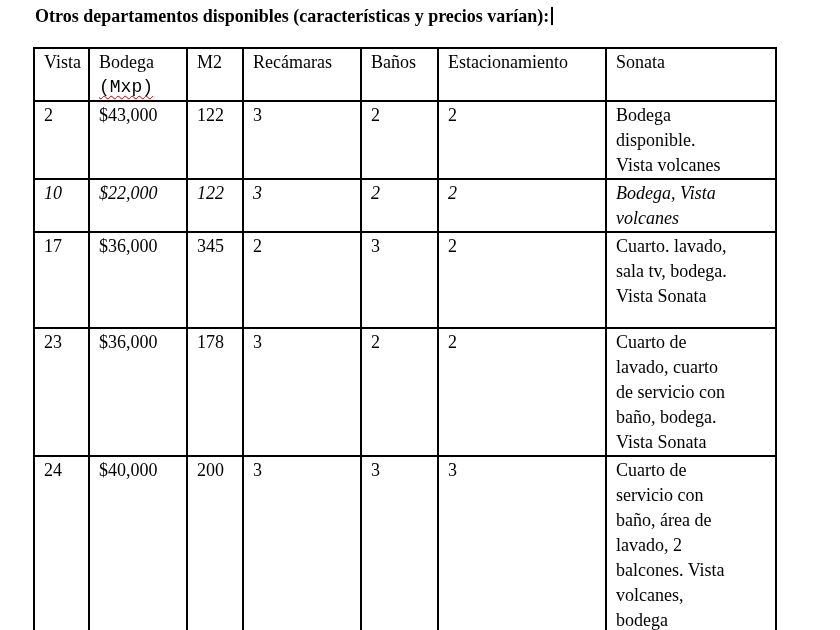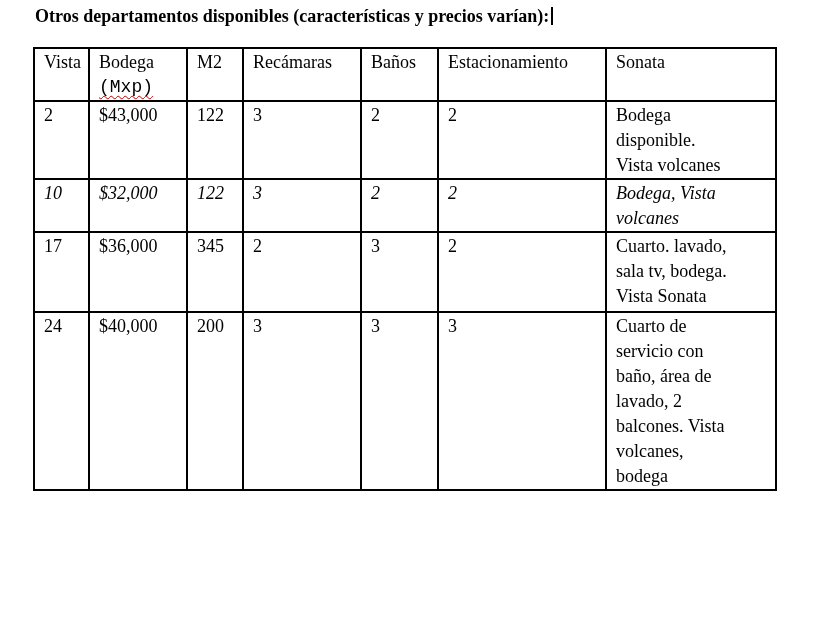--- a/index.html
+++ b/index.html
@@ -45,21 +45,21 @@
     text-align: left;
     font-weight: normal;
     padding: 1px 4px 0 9px;
     line-height: 25px;
     font-size: 18px;
     overflow: hidden;
   }
   tr.hdr        { height: 53px; }
   tr.row-0      { height: 77px; }
   tr.row-1      { height: 51px; font-style: italic; }
-  tr.row-2      { height: 80px; }
+  tr.row-2      { height: 96px; }
   tr.row-3      { height: 127px; }
   tr.row-4      { height: 178px; }
   td.otros-cell { white-space: pre-line; }
   .misspelled {
     text-decoration: underline wavy var(--spell-color);
     text-decoration-thickness: 1px;
     text-underline-offset: 3px;
     text-decoration-skip-ink: none;
   }
   .hdr-sub { display: block; font-family: Liberation Mono, monospace; }
@@ -116,37 +116,50 @@
         <td>122</td>
         <td>3</td>
         <td>2</td>
         <td>2</td>
         <td class="otros-cell">Bodega
 disponible.
 Vista volcanes</td>
       </tr>
       <tr class="row-1">
         <td>10</td>
-        <td>$32,000</td>
+        <td>$22,000</td>
         <td>122</td>
         <td>3</td>
         <td>2</td>
         <td>2</td>
         <td class="otros-cell">Bodega, Vista
 volcanes</td>
       </tr>
       <tr class="row-2">
         <td>17</td>
         <td>$36,000</td>
         <td>345</td>
         <td>2</td>
         <td>3</td>
         <td>2</td>
         <td class="otros-cell">Cuarto. lavado,
 sala tv, bodega.
+Vista Sonata</td>
+      </tr>
+      <tr class="row-3">
+        <td>23</td>
+        <td>$36,000</td>
+        <td>178</td>
+        <td>3</td>
+        <td>2</td>
+        <td>2</td>
+        <td class="otros-cell">Cuarto de
+lavado, cuarto
+de servicio con
+baño, bodega.
 Vista Sonata</td>
       </tr>
       <tr class="row-4">
         <td>24</td>
         <td>$40,000</td>
         <td>200</td>
         <td>3</td>
         <td>3</td>
         <td>3</td>
         <td class="otros-cell">Cuarto de

